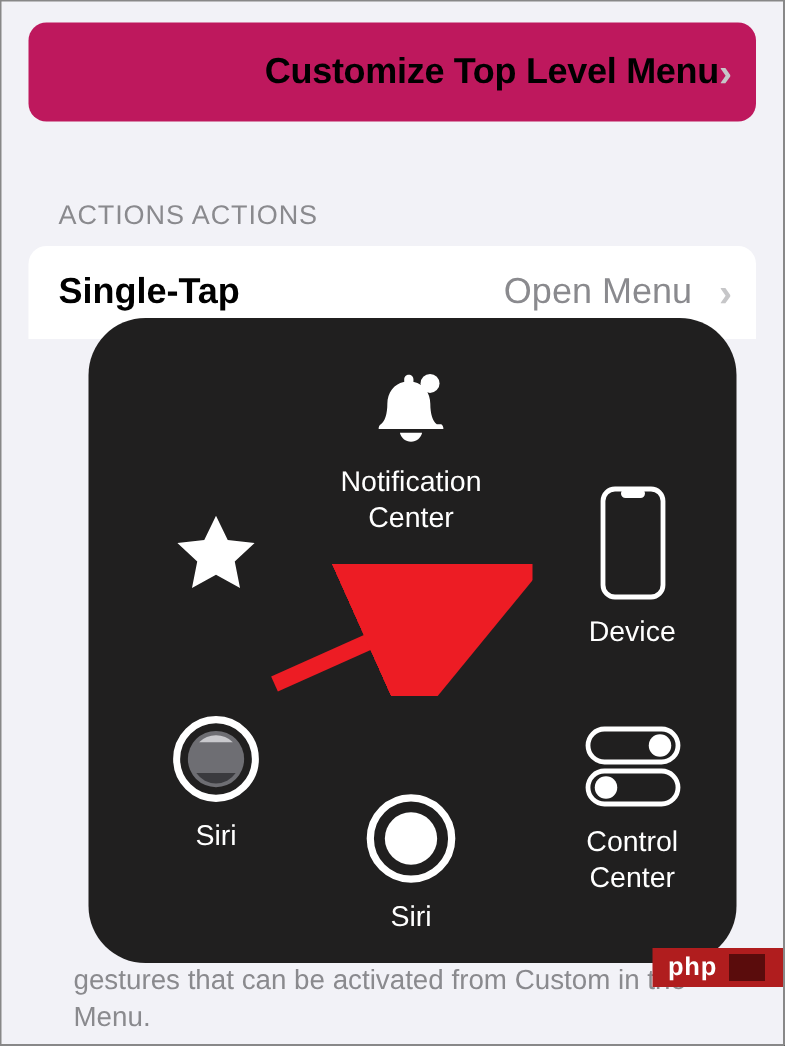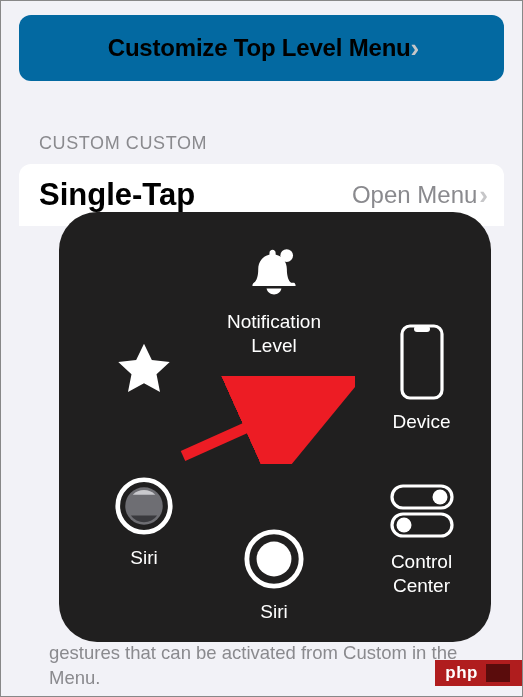--- a/index.html
+++ b/index.html
@@ -5,27 +5,27 @@
   * { box-sizing: border-box; margin: 0; padding: 0; }
   html, body { width: 523px; height: 697px; overflow: hidden; }
   body {
     font-family: -apple-system, BlinkMacSystemFont, "Segoe UI", Helvetica, Arial, sans-serif;
     background: #f2f2f7;
     border: 1px solid #888;
     position: relative;
   }
   .content { padding: 14px 18px 0 18px; }
   .row {
-    background: #0369a1;
+    background: #be185d;
     border-radius: 12px;
     height: 66px;
     display: flex;
     align-items: center;
     padding: 0 16px 0 20px;
-    justify-content: center;
+    justify-content: flex-end;
   }
   .row-title {
     font-size: 24px;
     font-weight: 700;
     color: #000;
     letter-spacing: -0.2px;
   }
   .chev {
     font-size: 26px;
     color: #c6c6c8;
@@ -41,31 +41,31 @@
   .row2 {
     background: #fff;
     border-radius: 12px 12px 0 0;
     height: 62px;
     display: flex;
     align-items: center;
     padding: 0 16px 0 20px;
     justify-content: space-between;
   }
   .row2-left {
-    font-size: 31px;
+    font-size: 24px;
     font-weight: 700;
     color: #000;
   }
   .row2-right {
     font-size: 24px;
     font-weight: 500;
     color: #8a8a8e;
     display: flex;
     align-items: center;
-    gap: 2px;
+    gap: 18px;
   }
 
   
   .atouch {
     position: absolute;
     left: 58px;
     top: 211px;
     width: 432px;
     height: 430px;
     background: #201f1f;
@@ -108,21 +108,21 @@
     right: 48px;
     font-size: 18.5px;
     line-height: 1.35;
     color: #8a8a8e;
   }
 
   
   .wm {
     position: absolute;
     right: 0px;
-    bottom: 10px;
+    bottom: 38px;
     background: #b01d1e;
     color: #fff;
     font-size: 17px;
     font-weight: 700;
     padding: 3px 12px 3px 10px;
     letter-spacing: 0.5px;
     display: flex;
     align-items: center;
     gap: 8px;
   }
@@ -130,41 +130,41 @@
 </style>
 </head>
 <body>
 
 <div class="content">
   <div class="row">
     <span class="row-title">Customize Top Level Menu</span>
     <span class="chev">›</span>
   </div>
 
-  <div class="section-header">CUSTOM CUSTOM</div>
+  <div class="section-header">ACTIONS ACTIONS</div>
 
   <div class="row2">
     <span class="row2-left">Single-Tap</span>
     <span class="row2-right">
       <span>Open Menu</span>
       <span class="chev">›</span>
     </span>
   </div>
 </div>
 
 <div class="atouch">
 
   <div class="at-item p-notif">
     <svg class="ic" width="58" height="58" viewBox="0 0 64 64">
       <path fill="#fff" d="M32 58c4 0 7.4-2.8 8.2-6.6H23.8C24.6 55.2 28 58 32 58z"></path>
       <path fill="#fff" d="M51 45c-3.0-2.0-4.8-7.6-4.8-15 0-8.0-5.0-14.6-12.0-16.0l-0.4-0.1V12c0-1.9-1.5-3.4-3.4-3.4S27 10.1 27 12v1.9l-0.4 0.1c-7.0 1.4-12.0 8.0-12.0 16 0 7.4-1.8 13-4.8 15-1.0 0.7-1.6 1.8-1.6 3 0 0.2 0 0.4 0.06 0.6h47.5c0.04-0.2 0.06-0.4 0.06-0.6 0-1.2-0.6-2.3-1.6-3z"></path>
       <circle cx="46" cy="15" r="7" fill="#fff"></circle>
     </svg>
     <div class="lbl">Notification
-Level</div>
+Center</div>
   </div>
 
   <div class="at-item p-custom">
     <svg class="ic" width="58" height="54" viewBox="0 0 64 60">
       <path fill="#fff" d="M32 2l8.7 18 19.9 2.3-14.7 13.6 3.9 19.6L32 45.7 14.2 55.5l3.9-19.6L3.4 22.3 23.3 20 32 2z"></path>
     </svg>
   </div>
 
   <div class="at-item p-device">
     <svg class="ic" width="44" height="76" viewBox="0 0 44 76">

